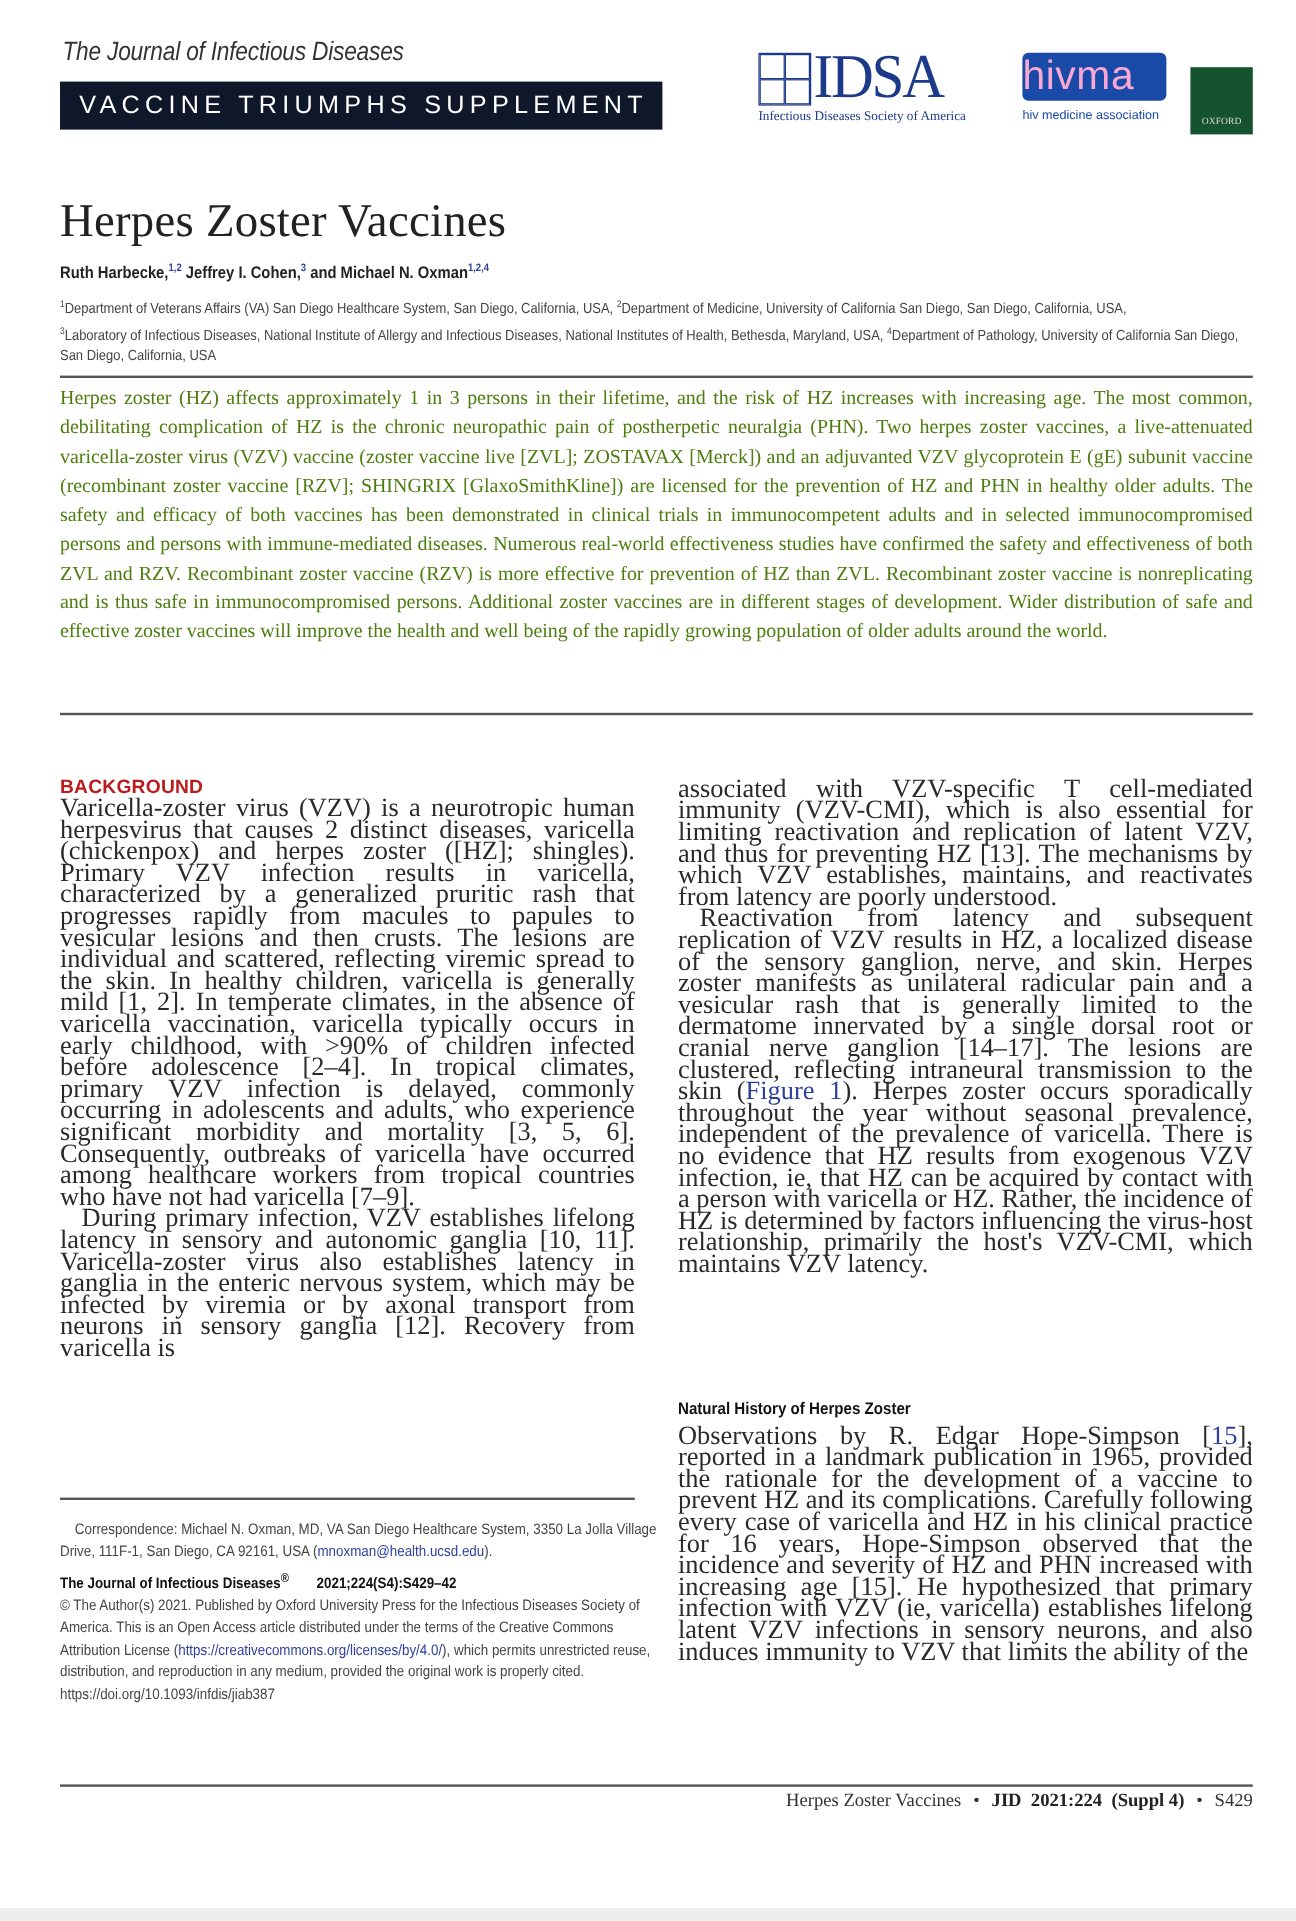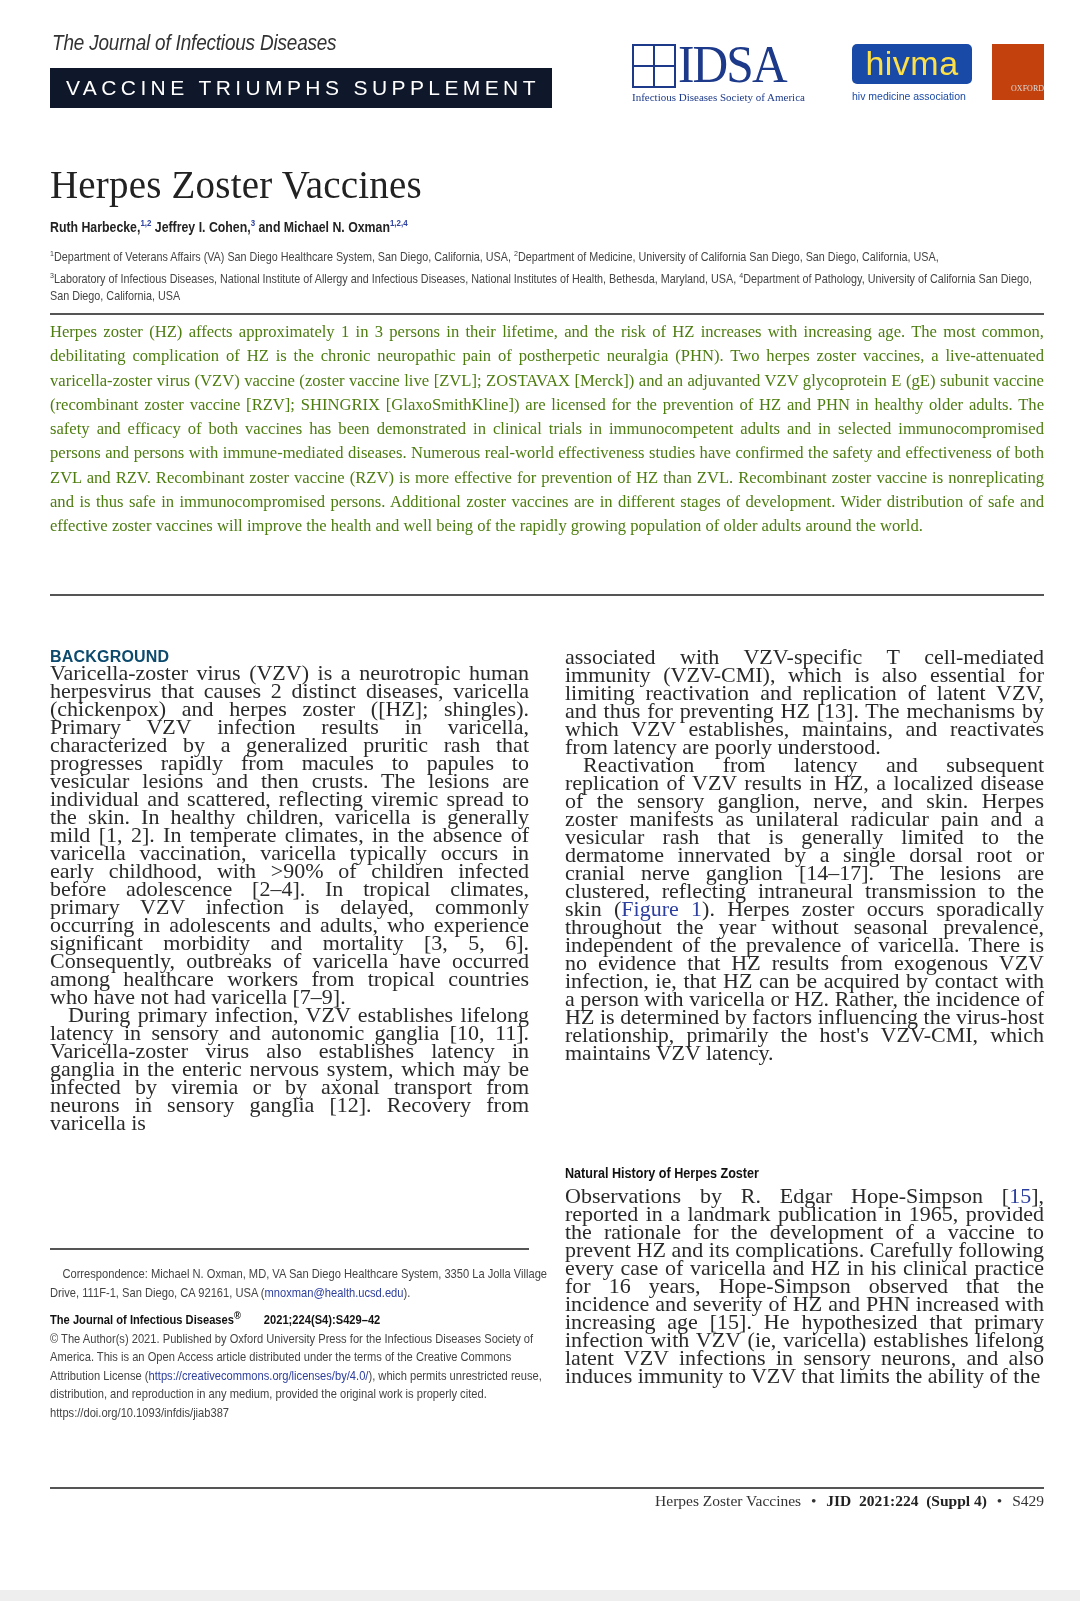--- a/index.html
+++ b/index.html
@@ -11,40 +11,40 @@
   .journal-name{left:52px;top:30px;font-size:22px;font-style:italic;color:#333;transform:scaleX(0.86);transform-origin:left;letter-spacing:-0.2px;}
   .supplement-banner{left:50px;top:68px;width:502px;height:40px;background:#0f172a;color:#fff;font-size:21px;letter-spacing:4.4px;line-height:40px;padding-left:16px;box-sizing:border-box;white-space:nowrap;}
 
   .idsa-logo{left:632px;top:44px;width:210px;height:62px;}
   .idsa-emblem{position:absolute;left:0;top:0;width:44px;height:44px;border:1.5px solid #1d3a8a;box-sizing:border-box;display:grid;grid-template-columns:1fr 1fr;grid-template-rows:1fr 1fr;}
   .idsa-emblem span{border:0.5px solid #1d3a8a;}
   .idsa-letters{position:absolute;left:46px;top:-6px;font-size:52px;color:#1d3a8a;letter-spacing:-2px;line-height:54px;transform:scaleX(0.95);transform-origin:left;}
   .idsa-sub{position:absolute;left:0;top:47px;font-size:11px;color:#1d3a8a;white-space:nowrap;}
 
   .hivma-logo{left:852px;top:44px;width:122px;height:62px;}
-  .hivma-box{position:absolute;left:0;top:0;width:120px;height:40px;background:#1a4aa8;border-radius:5px;color:#fde047;font-size:34px;line-height:38px;text-align:center;letter-spacing:0.5px;}
+  .hivma-box{position:absolute;left:0;top:0;width:120px;height:40px;background:#1a4aa8;border-radius:5px;color:#f9a8d4;font-size:34px;line-height:38px;letter-spacing:0.5px;}
   .hivma-sub{position:absolute;left:0;top:46px;font-size:10.5px;color:#1a4aa8;white-space:nowrap;}
 
-  .oxford-logo{left:992px;top:44px;width:52px;height:56px;background:#c2410c;color:#ddd;font-size:8px;text-align:right;line-height:90px;}
+  .oxford-logo{left:992px;top:56px;width:52px;height:56px;background:#14532d;color:#ddd;font-size:8px;text-align:center;line-height:90px;}
 
   .title{left:50px;top:162px;font-size:39px;color:#222;letter-spacing:0.2px;}
   .authors{left:50px;top:218px;font-size:14px;font-weight:bold;color:#222;transform:scaleX(0.88);transform-origin:left;white-space:nowrap;}
   .authors sup{color:#2a3fa0;font-size:9px;}
   .affiliations{left:50px;top:245px;width:1120px;font-size:12.2px;color:#444;line-height:17.5px;transform:scaleX(0.885);transform-origin:left;}
   .affiliations sup{font-size:8px;}
 
   .rule{background:#555;height:2px;}
   .abstract{left:50px;top:320px;width:994px;font-size:16.6px;line-height:24.3px;text-align:justify;color:#4d7c0f;}
   .abstract .kw{padding-left:18px;display:block;text-align:left;}
   .abstract .kw b{margin-right:14px;}
 
   .col{font-size:22px;line-height:18px;text-align:justify;color:#2a2a2a;}
   .col p{margin:0;}
   .col p.indent{text-indent:18px;}
-  .heading{font-size:16px;font-weight:bold;letter-spacing:0.2px;color:#0c4a6e;}
+  .heading{font-size:16px;font-weight:bold;letter-spacing:0.2px;color:#b91c1c;}
   .subheading{font-size:14px;font-weight:bold;transform:scaleX(0.9);transform-origin:left;color:#111;white-space:nowrap;}
   .link{color:#2c3e9e;}
 
   .footnote{left:50px;width:574px;font-size:12.6px;line-height:18.5px;color:#444;transform:scaleX(0.885);transform-origin:left;}
   .footnote .jid{font-weight:bold;color:#111;}
   .footer{right:36px;top:1488px;font-size:15.5px;color:#333;white-space:nowrap;}
   .footer b{color:#222;}
   .bottom-strip{left:0;top:1590px;width:1080px;height:11px;background:#eee;}
 </style>
 </head>

